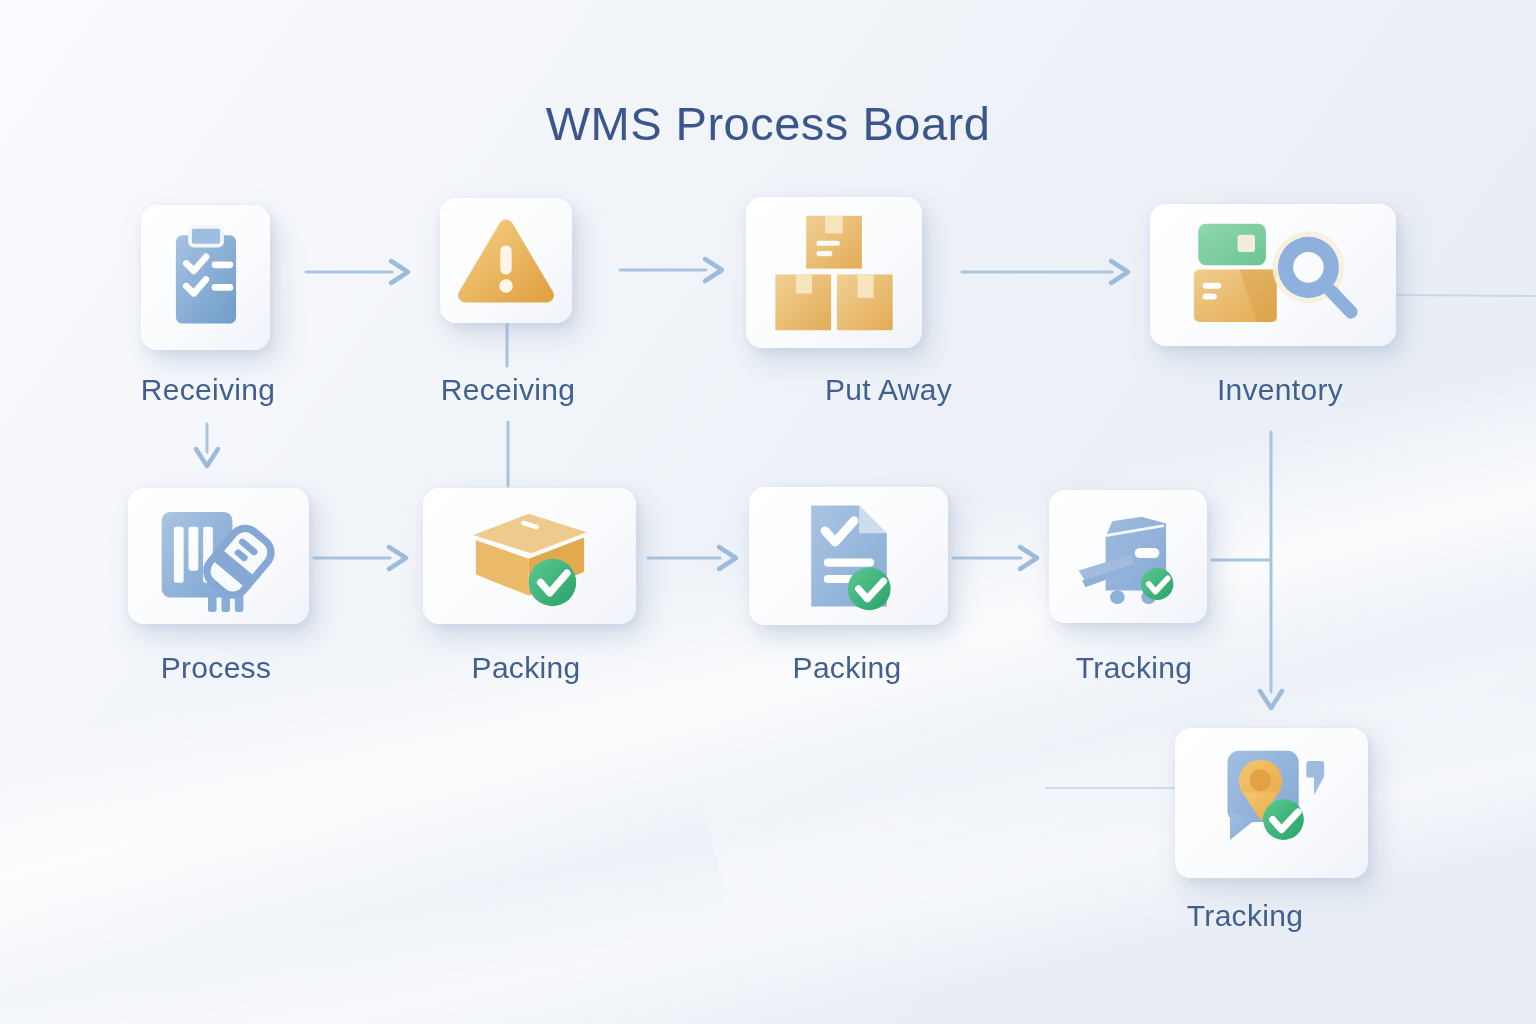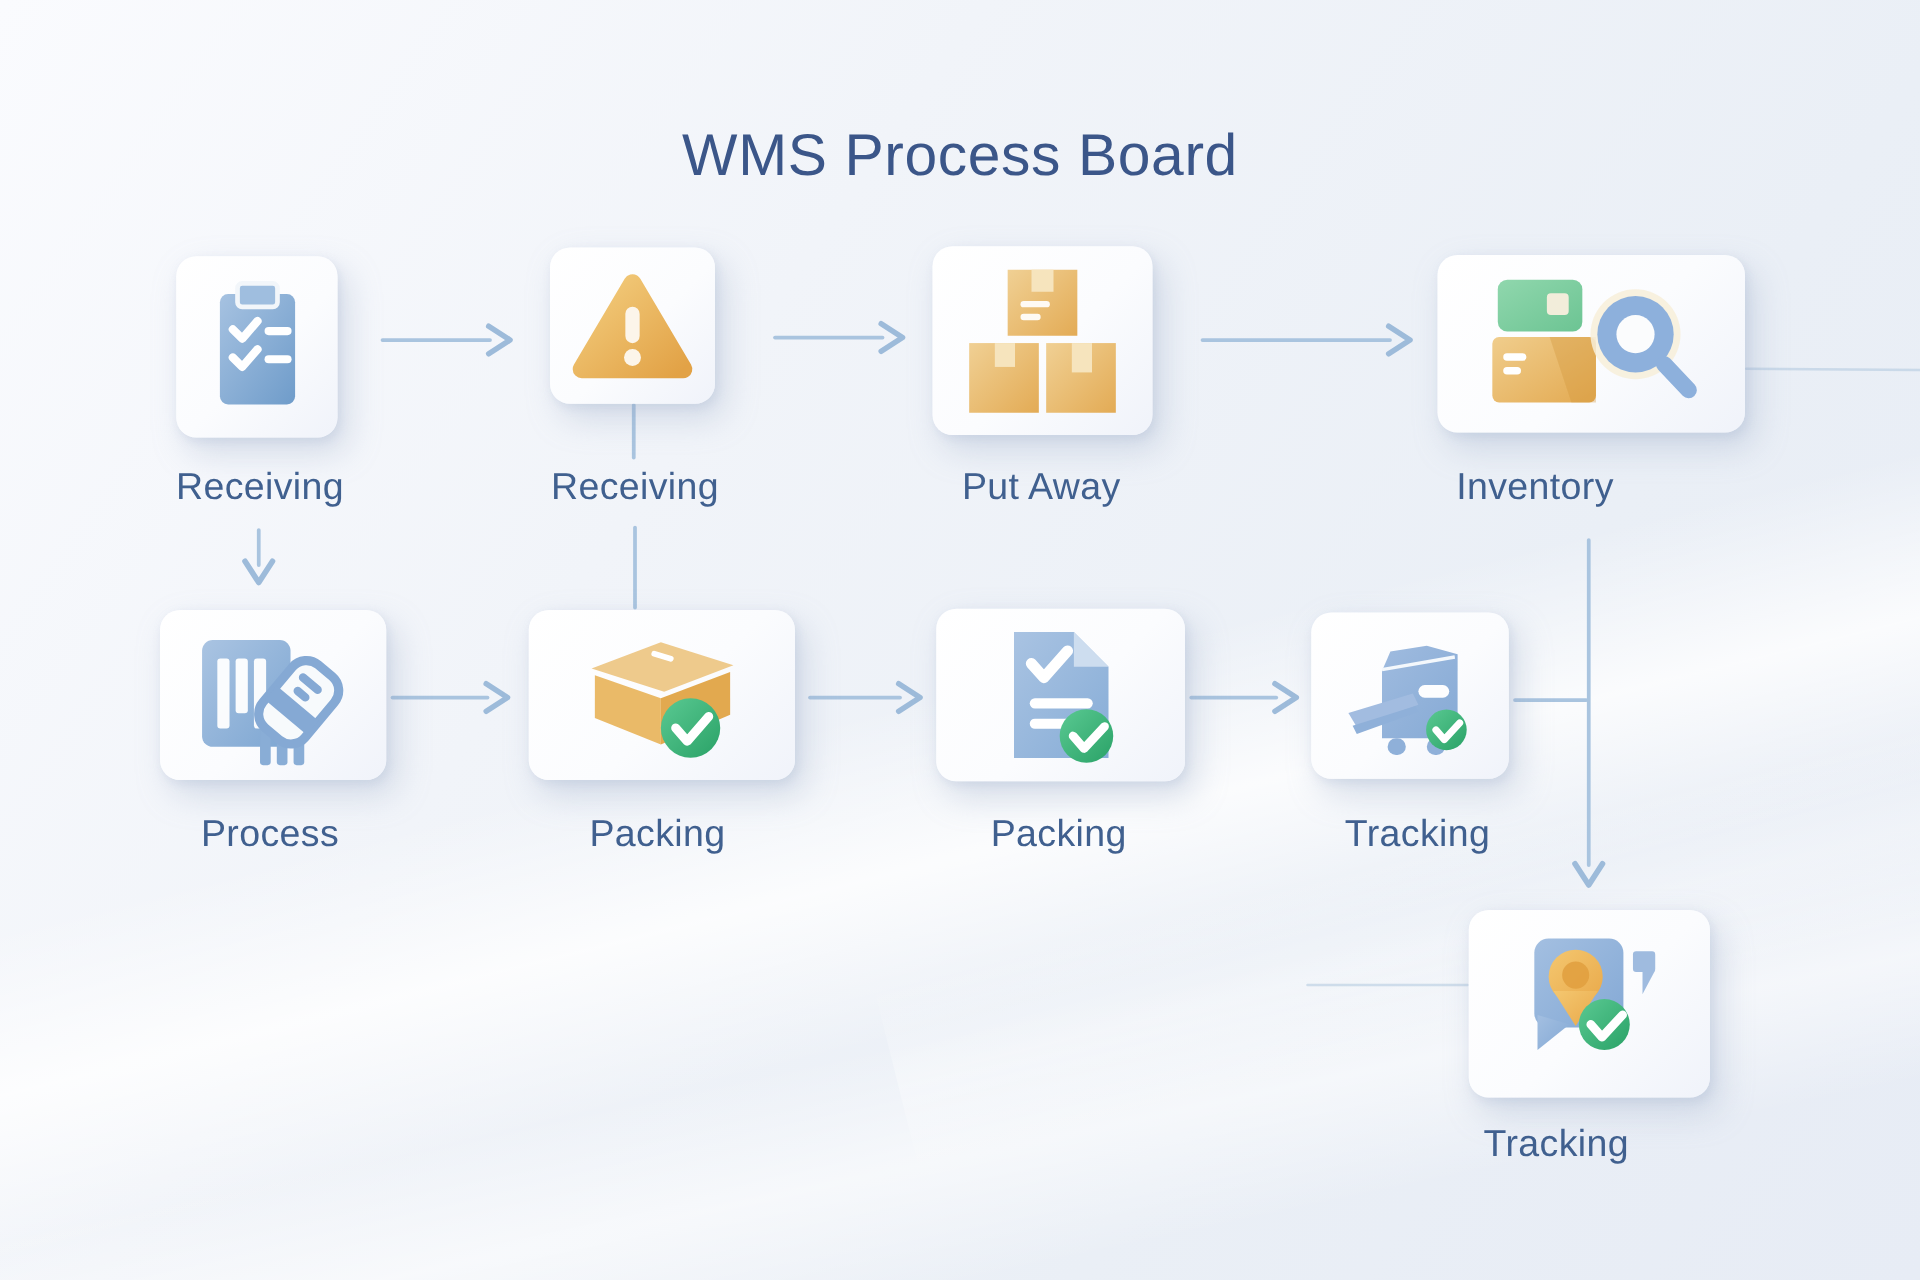--- a/index.html
+++ b/index.html
@@ -264,19 +264,19 @@
     <circle cx="46" cy="38" r="17" fill="url(#gOrg)"></circle>
     <polygon points="32,47 60,47 46,69" fill="url(#gOrg)"></polygon>
     <circle cx="46" cy="37" r="8.5" fill="#e09f3e" opacity=".85"></circle>
     <circle cx="64" cy="68" r="16" fill="url(#gChk4)"></circle>
     <path d="M55.5 68 l7 8 l13 -14" stroke="#ffffff" stroke-width="5.5" fill="none" stroke-linecap="round" stroke-linejoin="round"></path>
   </svg>
 </div>
 
 <div class="node-label" style="left:58px;top:373px;">Receiving</div>
 <div class="node-label" style="left:358px;top:373px;">Receiving</div>
-<div class="node-label" style="left:683px;top:373px;">Put Away</div>
-<div class="node-label" style="left:1078px;top:373px;">Inventory</div>
+<div class="node-label" style="left:652px;top:373px;text-align:right;">Put Away</div>
+<div class="node-label" style="left:1130px;top:373px;">Inventory</div>
 <div class="node-label" style="left:66px;top:651px;">Process</div>
 <div class="node-label" style="left:376px;top:651px;">Packing</div>
 <div class="node-label" style="left:697px;top:651px;">Packing</div>
 <div class="node-label" style="left:984px;top:651px;">Tracking</div>
 <div class="node-label" style="left:1095px;top:899px;">Tracking</div>
 
 </body></html>

